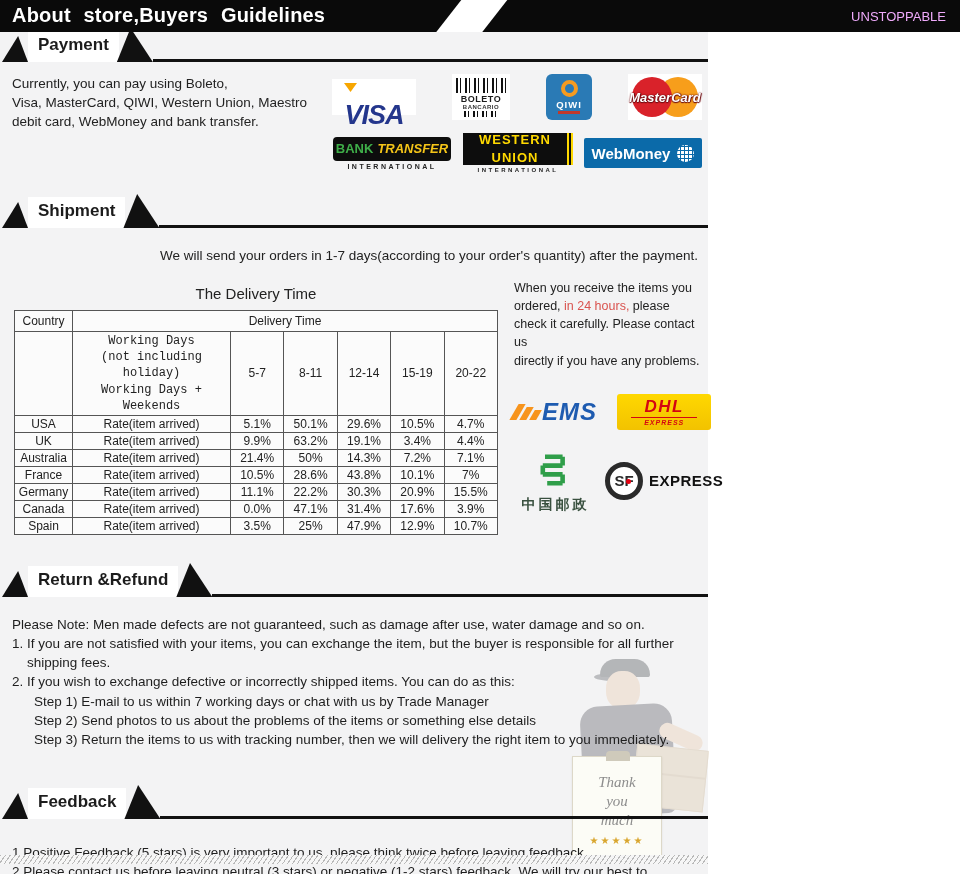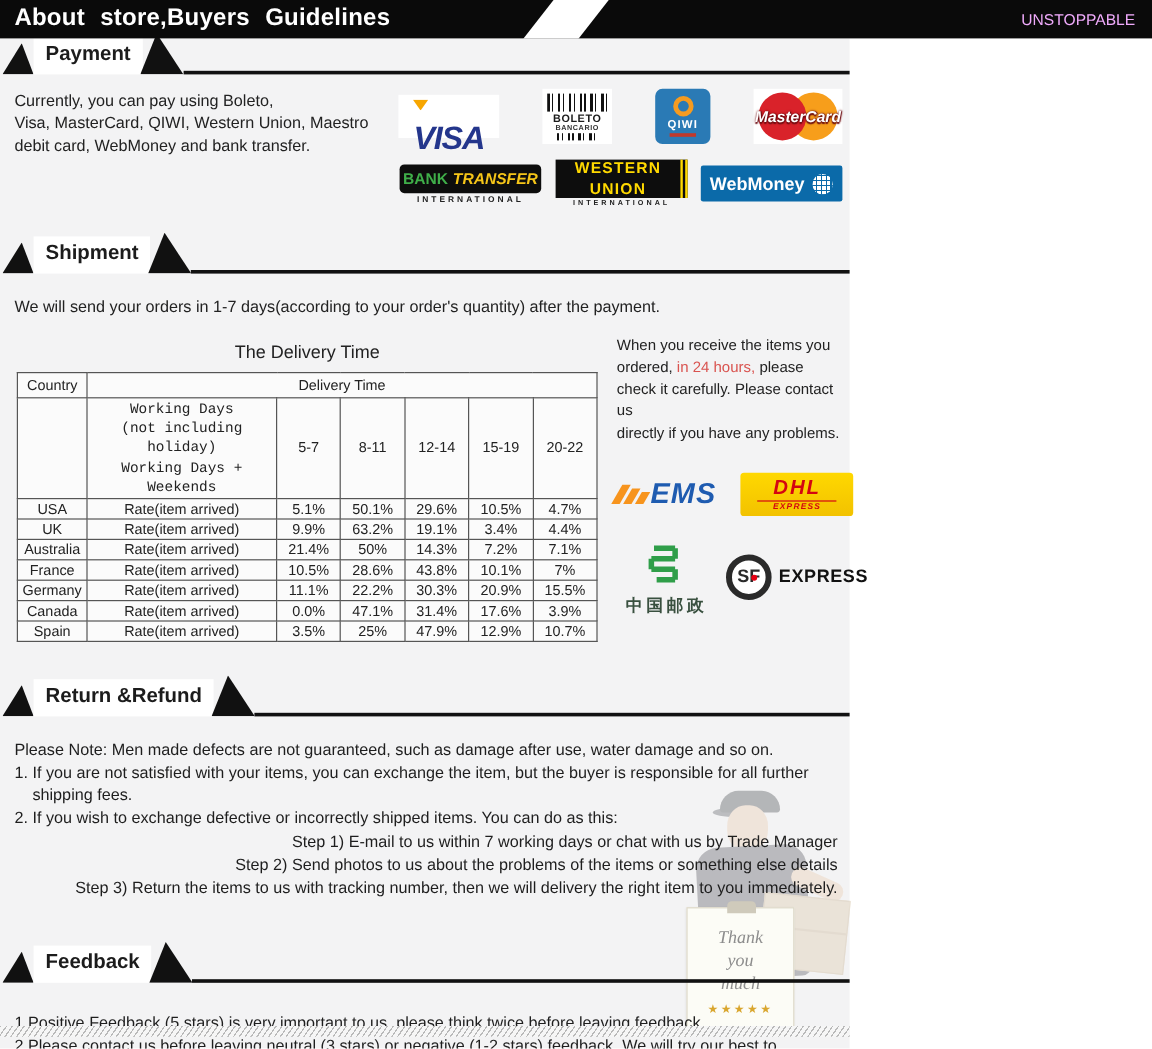--- a/index.html
+++ b/index.html
@@ -64,21 +64,21 @@
   .wu-box { width:110px; height:32px; background:#0d0d0d; display:flex; flex-direction:column; align-items:center; justify-content:space-between; border-right:6px double #ffd900; }
   .wu-l { color:#ffd900; font-weight:900; font-size:13px; letter-spacing:1px; line-height:1.05; }
   .wu-sub { font-size:6px; letter-spacing:2.5px; color:#222; margin-top:2px; font-weight:bold; }
 
   .wm-tile { width:118px; height:30px; background:#0b6aa9; border-radius:2px; gap:7px; }
   .wm-word { color:#fff; font-size:15px; font-weight:600; }
   .wm-globe { width:17px; height:17px; border-radius:50%; background:#fff;
     background-image:repeating-linear-gradient(0deg,transparent 0 3px,#0b6aa9 3px 4px),repeating-linear-gradient(90deg,transparent 0 3px,#0b6aa9 3px 4px); }
 
   
-  .ship-intro { margin:20px 10px 0 12px; font-size:13.5px; color:#222; position:relative; z-index:1; }
+  .ship-intro { margin:20px 10px 0 12px; font-size:13.5px; color:#222; position:relative; z-index:1;text-align:right; }
   .ship-flex { display:flex; margin:8px 0 0 14px; position:relative; z-index:1; }
   .table-wrap { width:492px; }
   .table-title { text-align:center; font-size:15px; color:#222; margin:14px 0 8px 0; }
   table.delivery { border-collapse:collapse; width:484px; background:#fbfbfb; }
   table.delivery td { border:1px solid #555; font-size:12px; padding:1px 3px; text-align:center; color:#222; }
   td.c-country { width:58px; text-align:left; padding-left:5px; }
   td.c-wd { width:158px; text-align:left; padding-left:6px; font-size:12px; line-height:1.35;font-family:Liberation Mono, monospace; }
   td.c-rl { width:158px; }
   .hrow1 td { height:21px; }
   .hrow2 td { height:48px; }
@@ -105,21 +105,21 @@
 
   .sf-logo { display:flex; align-items:center; gap:6px; }
   .sf-ring { width:38px; height:38px; border:5px solid #2a2a2a; border-radius:50%; background:#fff; display:flex; align-items:center; justify-content:center; position:relative; }
   .sf-word { font-weight:900; font-size:15px; color:#2a2a2a; letter-spacing:0px; }
   .sf-dot { position:absolute; right:7px; top:12px; width:5px; height:5px; border-radius:50%; background:#e60012; }
   .sf-sub { font-weight:900; font-size:15px; color:#111; letter-spacing:0.5px; }
 
   
   .text-block { margin:18px 10px 0 12px; font-size:13.5px; line-height:1.42; color:#1e1e1e; position:relative; z-index:1; }
   .indent1 { padding-left:15px; }
-  .step { padding-left:22px;text-align:right; }
+  .step { padding-left:22px; }
 
   .mt26 { margin-top:26px; }
   .mt34 { margin-top:34px; }
 
   
   .man { position:absolute; right:0; bottom:10px; width:170px; height:205px; z-index:0; }
   .man-fade { position:absolute; inset:0; opacity:0.32; }
   .cap { position:absolute; left:62px; top:0; width:50px; height:18px; background:#33373c; border-radius:24px 24px 4px 4px; }
   .cap-brim { position:absolute; left:56px; top:14px; width:40px; height:8px; background:#4a4f55; border-radius:50%; }
   .head { position:absolute; left:68px; top:12px; width:34px; height:38px; background:#e9c6a5; border-radius:45%; }

